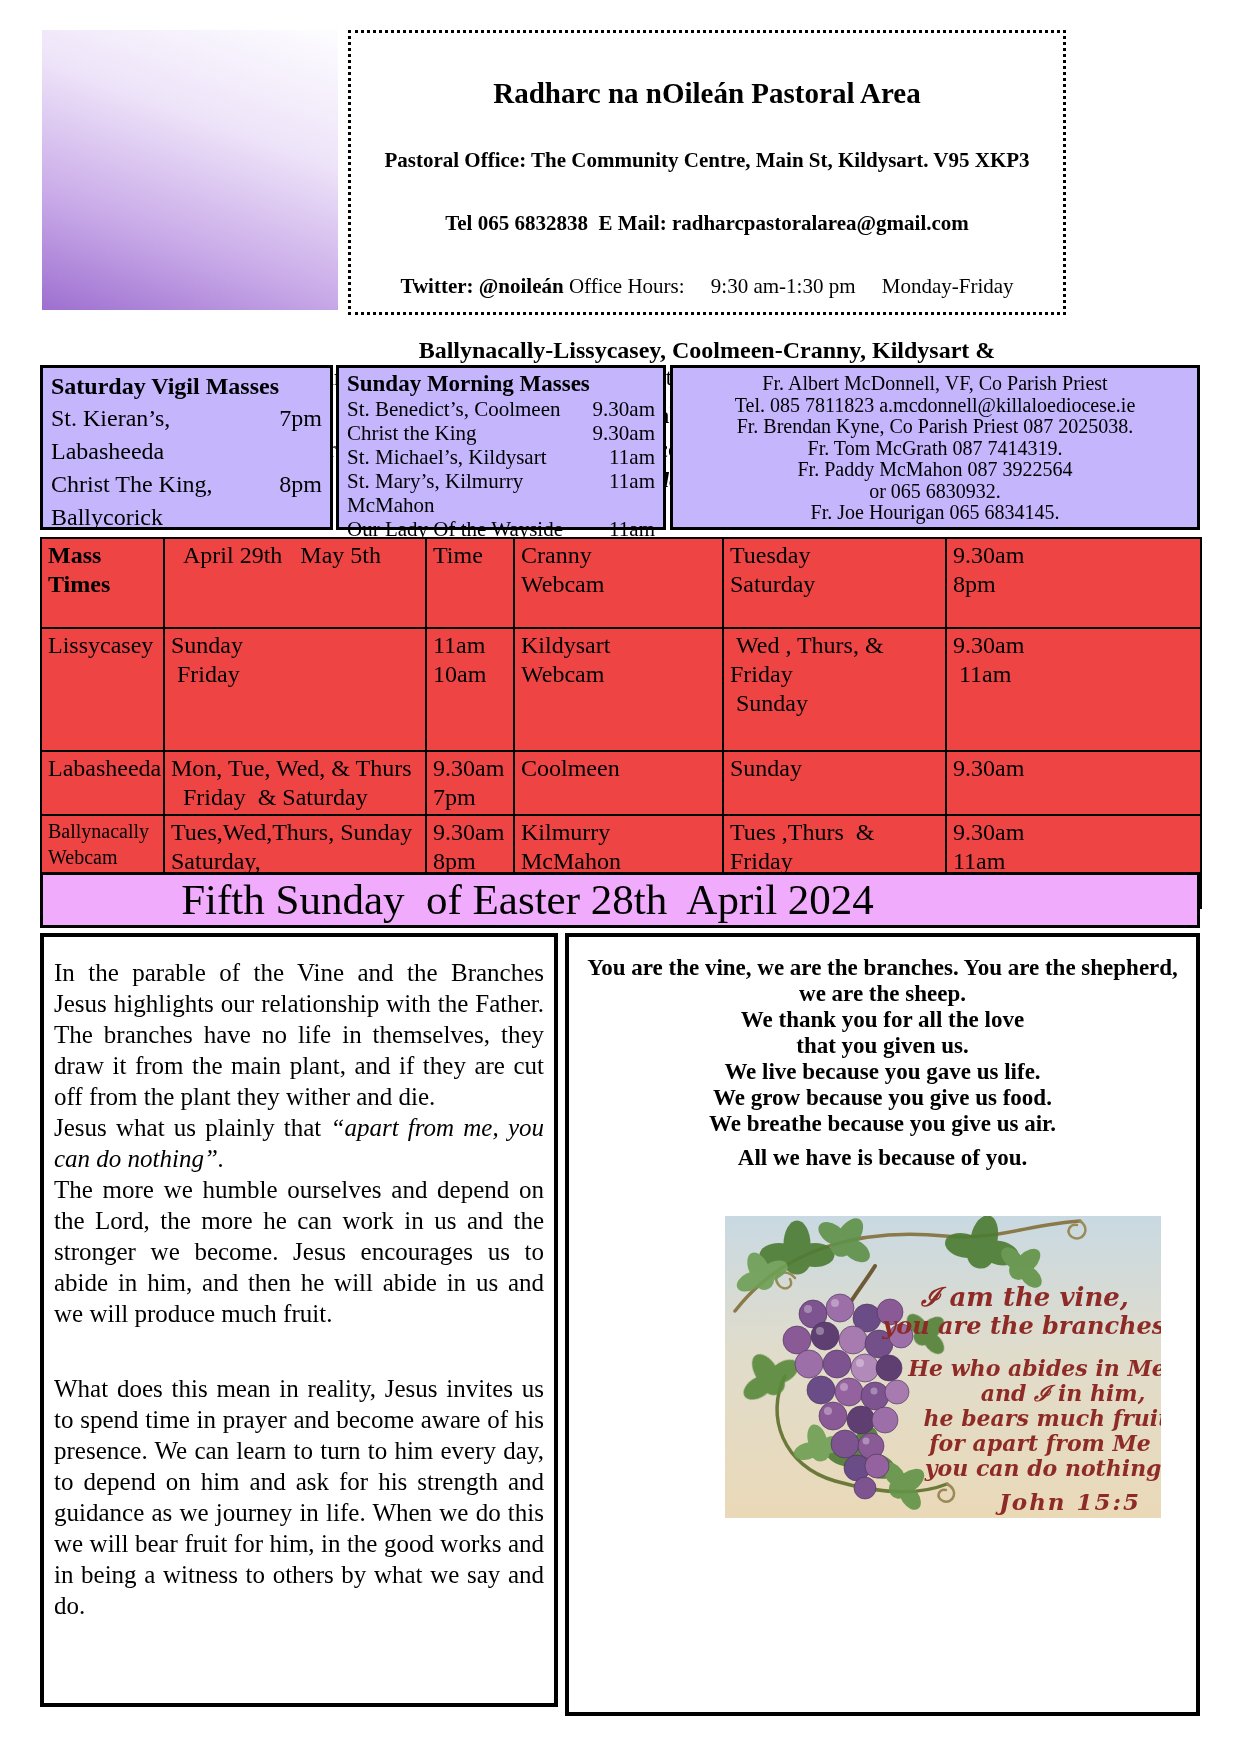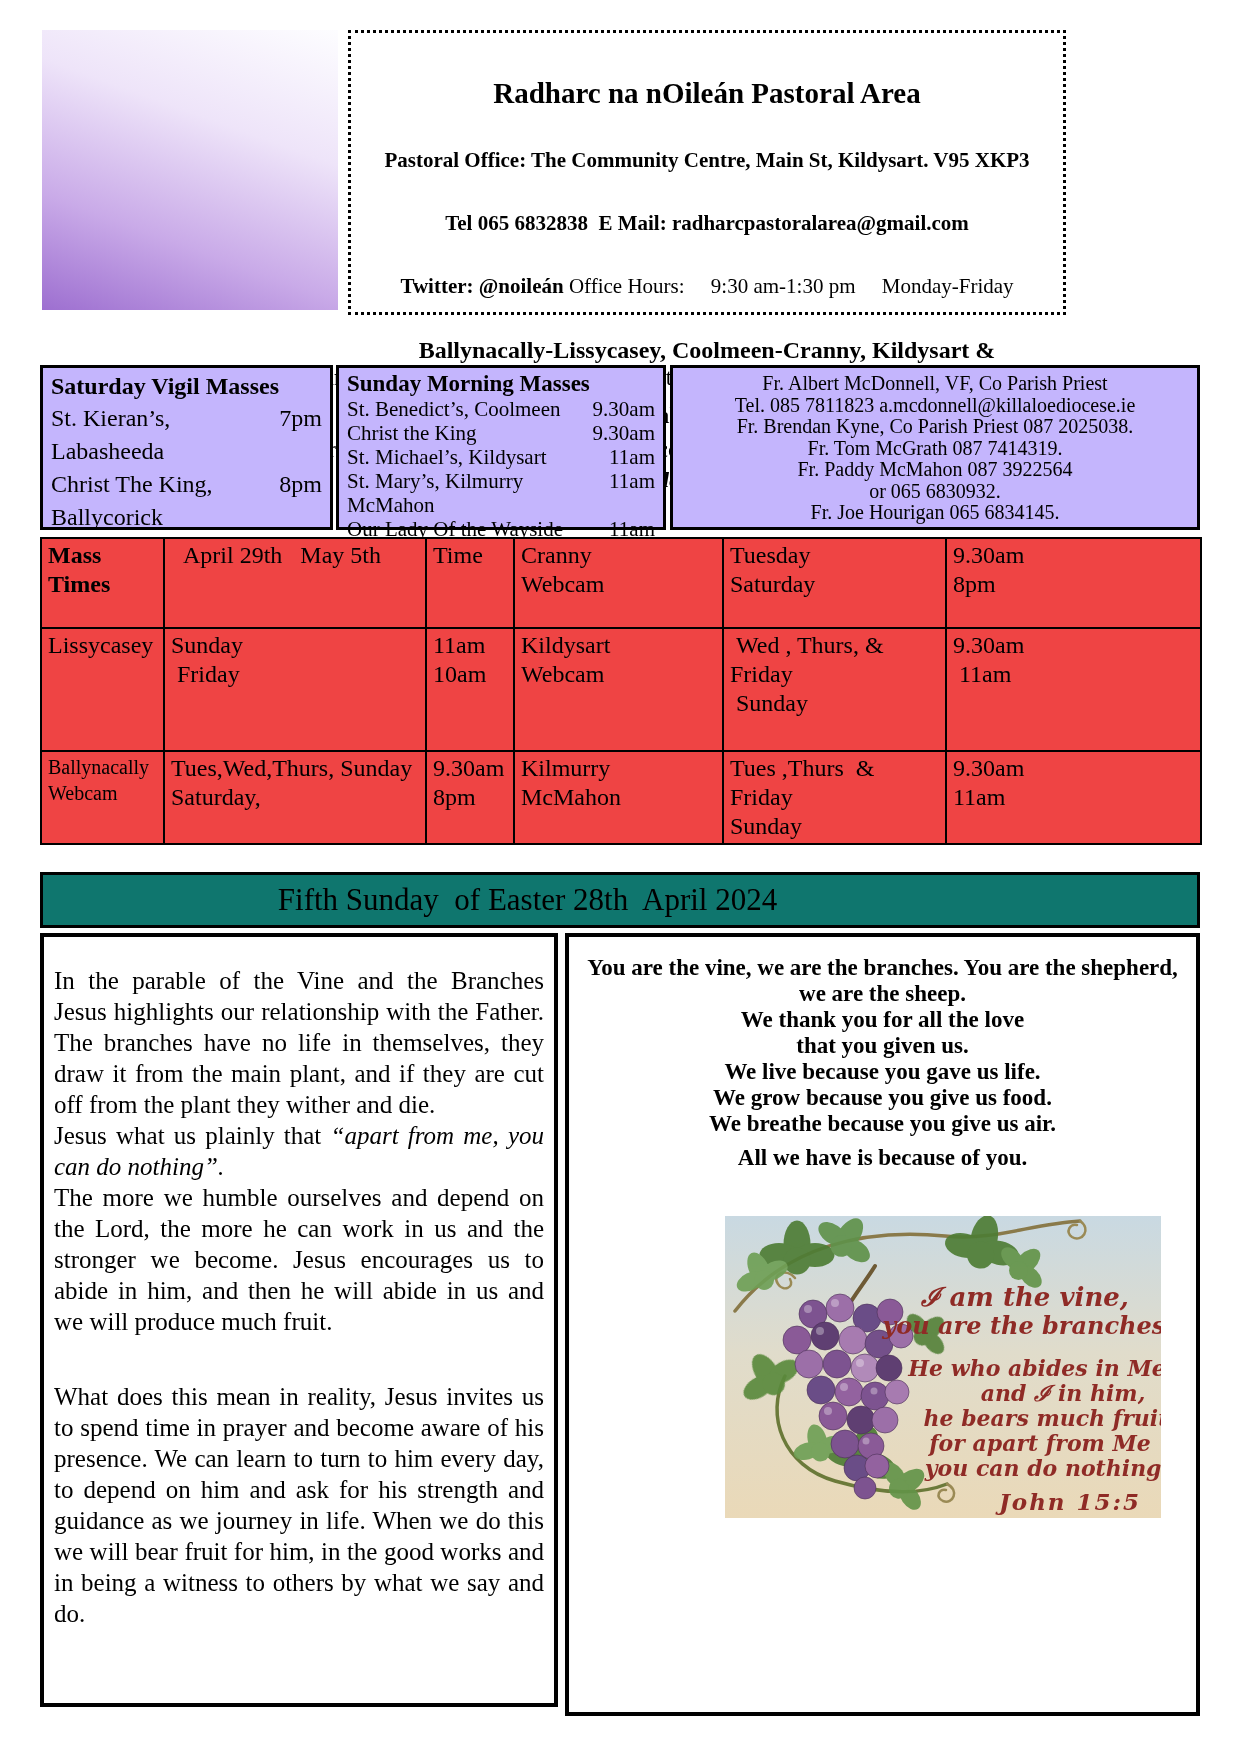--- a/index.html
+++ b/index.html
@@ -50,28 +50,28 @@
   .mass-table td {
     border:2.5px solid #000; vertical-align:top; padding:2px 6px;
     font-size:24px; line-height:29px; white-space:pre-wrap;
   }
   .mass-table .bold { font-weight:bold; }
   .mass-table .small { font-size:20px; line-height:26px; }
 
   
   .banner {
     left:40px; top:872px; width:1160px; height:56px; border:3px solid #000;
-    font-size:31px; line-height:50px; text-align:center; padding-right:185px;
-    white-space:pre-wrap; background:#0f766e;
+    font-size:43px; line-height:50px; text-align:center; padding-right:185px;
+    white-space:pre-wrap; background:#f0abfc;
   }
 
   
   .article-box {
     left:40px; top:933px; width:518px; height:774px; border:4px solid #000;
-    padding:28px 10px 0 10px; font-size:25px; line-height:31px; text-align:justify;
+    padding:20px 10px 0 10px; font-size:25px; line-height:31px; text-align:justify;
   }
   .article-box p { margin:0; }
   .article-box .gap-top { margin-top:44px; }
 
   
   .prayer-box {
     left:565px; top:933px; width:635px; height:783px; border:4px solid #000;
     padding:18px 8px 0 8px; text-align:center; font-weight:bold;
     font-size:23px; line-height:26px;
   }
@@ -181,20 +181,30 @@
     <td>Sunday
  Friday</td>
     <td>11am
 10am</td>
     <td>Kildysart
 Webcam</td>
     <td> Wed , Thurs, &amp; Friday
  Sunday</td>
     <td>9.30am
  11am</td>
+  </tr>
+  <tr style="height:63px">
+    <td>Labasheeda</td>
+    <td>Mon, Tue, Wed, &amp; Thurs
+  Friday  &amp; Saturday</td>
+    <td>9.30am
+7pm</td>
+    <td>Coolmeen</td>
+    <td>Sunday</td>
+    <td>9.30am</td>
   </tr>
   <tr style="height:83px">
     <td class="small">Ballynacally
 Webcam</td>
     <td>Tues,Wed,Thurs, Sunday
 Saturday,</td>
     <td>9.30am
 8pm</td>
     <td>Kilmurry McMahon</td>
     <td>Tues ,Thurs  &amp; Friday

